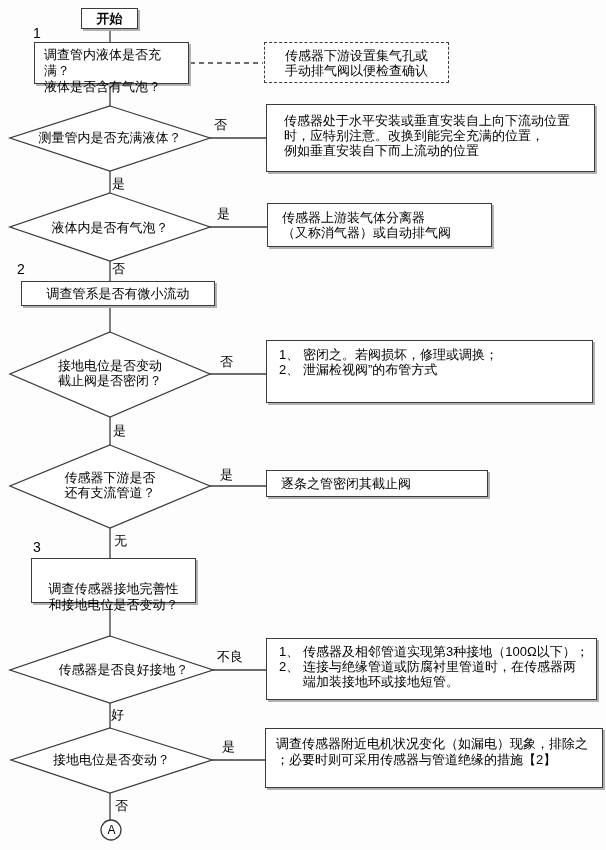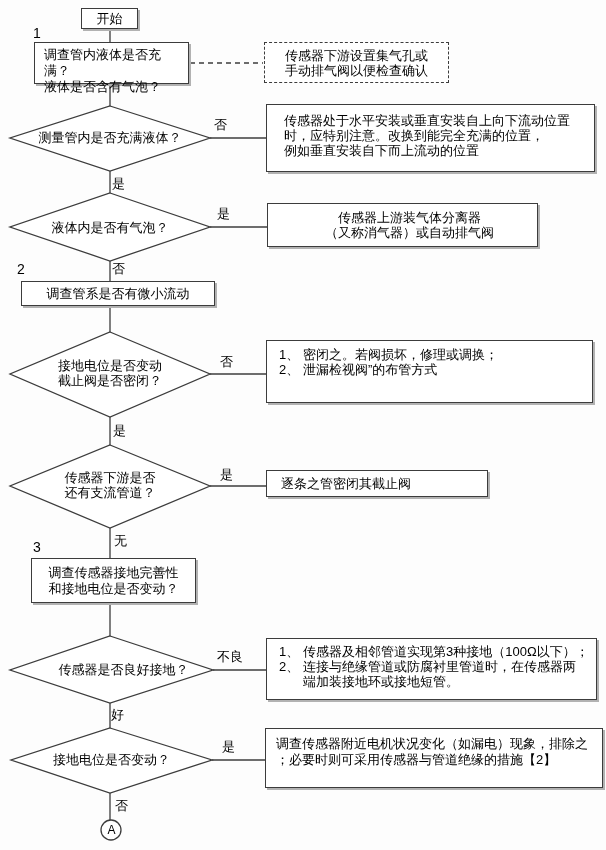--- a/index.html
+++ b/index.html
@@ -87,21 +87,21 @@
       <line x1="212" y1="760" x2="265" y2="760"></line>
       <line x1="110" y1="793" x2="110" y2="820"></line>
       <circle cx="111" cy="830" r="10" fill="#ffffff"></circle>
     </g>
   </svg>
 
   <div class="sec-num" style="left:33px;top:26px;">1</div>
   <div class="sec-num" style="left:17px;top:262px;">2</div>
   <div class="sec-num" style="left:33px;top:540px;">3</div>
 
-  <div class="box center" style="left:81px;top:8px;width:57px;height:21px;line-height:19px;">开始</div>
+  <div class="box center" style="left:81px;top:8px;width:57px;height:21px;line-height:19px;font-weight:bold;">开始</div>
 
   <div class="box" style="left:34px;top:42px;width:155px;height:42px;padding:4px 8px 0 9px;line-height:16px;">
     <div>调查管内液体是否充满？</div>
     <div>液体是否含有气泡？</div>
   </div>
 
   <div class="box dashed center" style="left:264px;top:42px;width:185px;height:41px;padding-top:5px;">
     <div>传感器下游设置集气孔或</div>
     <div>手动排气阀以便检查确认</div>
   </div>
@@ -109,21 +109,21 @@
   <div class="dlabel" style="left:10px;top:130px;width:200px;">测量管内是否充满液体？</div>
 
   <div class="box" style="left:266px;top:104px;width:329px;height:68px;padding:8px 4px 0 17px;">
     <div>传感器处于水平安装或垂直安装自上向下流动位置</div>
     <div>时，应特别注意。改换到能完全充满的位置，</div>
     <div>例如垂直安装自下而上流动的位置</div>
   </div>
 
   <div class="dlabel" style="left:10px;top:220px;width:200px;">液体内是否有气泡？</div>
 
-  <div class="box" style="left:267px;top:203px;width:271px;height:44px;padding:6px 0 0 14px;text-align:center;">
+  <div class="box" style="left:267px;top:203px;width:225px;height:44px;padding:6px 0 0 14px;">
     <div>传感器上游装气体分离器</div>
     <div>（又称消气器）或自动排气阀</div>
   </div>
 
   <div class="box center" style="left:21px;top:281px;width:194px;height:25px;line-height:23px;">调查管系是否有微小流动</div>
 
   <div class="dlabel" style="left:10px;top:358px;width:200px;">
     <div>接地电位是否变动</div>
     <div>截止阀是否密闭？</div>
   </div>
@@ -141,21 +141,21 @@
     </div>
   </div>
 
   <div class="dlabel" style="left:10px;top:470px;width:200px;">
     <div>传感器下游是否</div>
     <div>还有支流管道？</div>
   </div>
 
   <div class="box" style="left:266px;top:470px;width:222px;height:27px;line-height:25px;padding-left:14px;">逐条之管密闭其截止阀</div>
 
-  <div class="box center" style="left:31px;top:558px;width:165px;height:45px;padding-top:6px;line-height:16px;">
+  <div class="box center" style="left:31px;top:558px;width:165px;height:45px;padding-top:22px;line-height:16px;">
     <div>调查传感器接地完善性</div>
     <div>和接地电位是否变动？</div>
   </div>
 
   <div class="dlabel" style="left:22px;top:662px;width:203px;font-family:Liberation Serif, serif;">传感器是否良好接地？</div>
 
   <div class="box" style="left:266px;top:638px;width:331px;height:62px;padding:5px 2px 0 12px;">
     <div class="note-row">
       <span class="note-num">1、</span>
       <span class="note-body">传感器及相邻管道实现第3种接地（100Ω以下）；</span>

